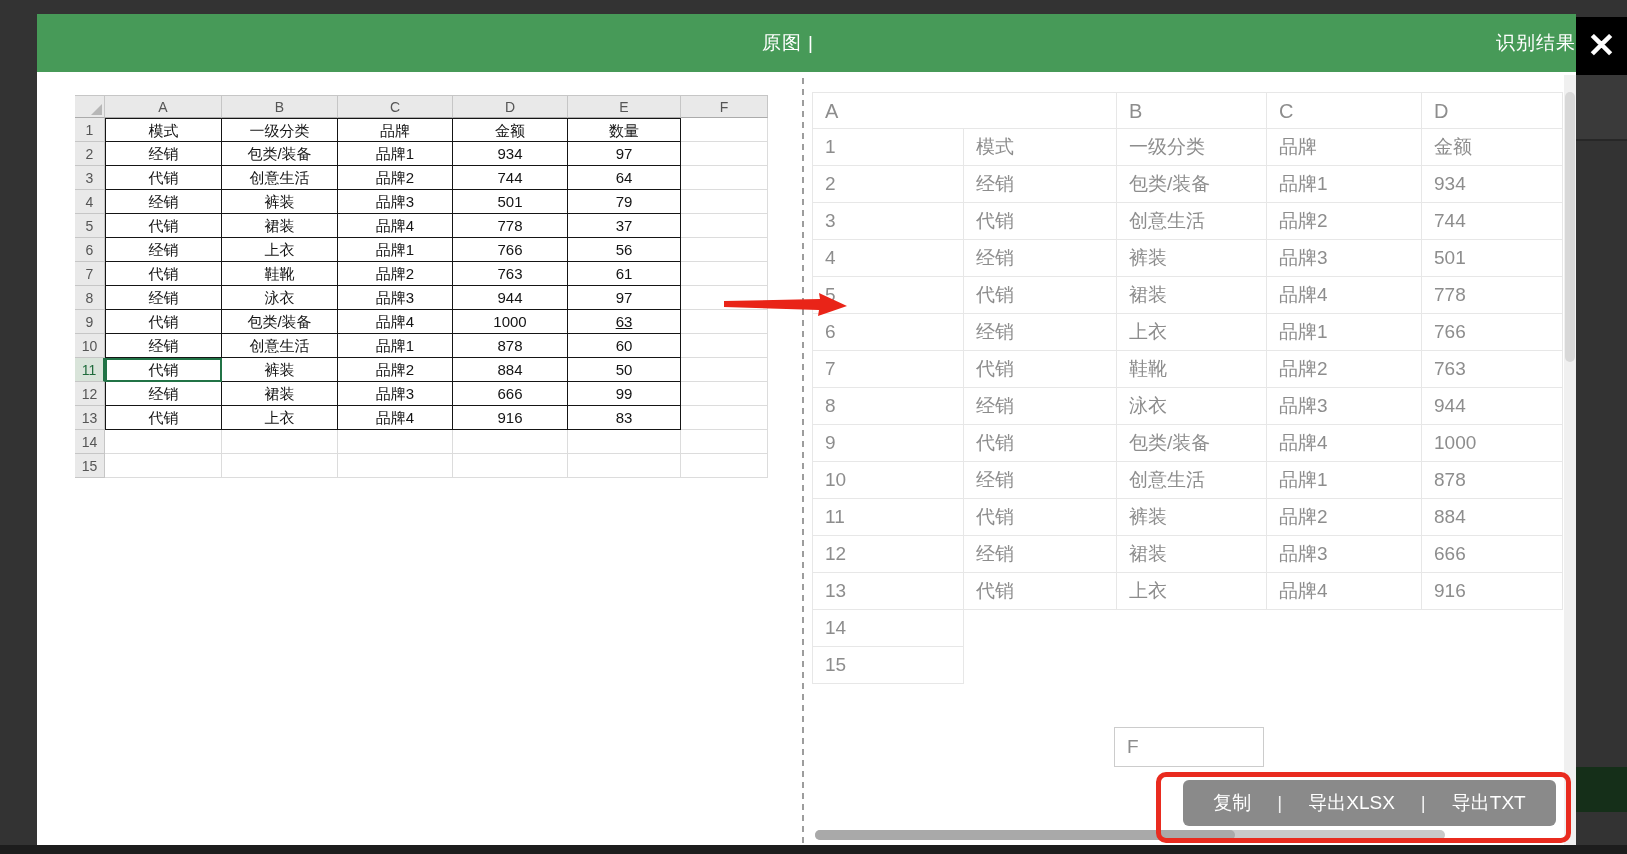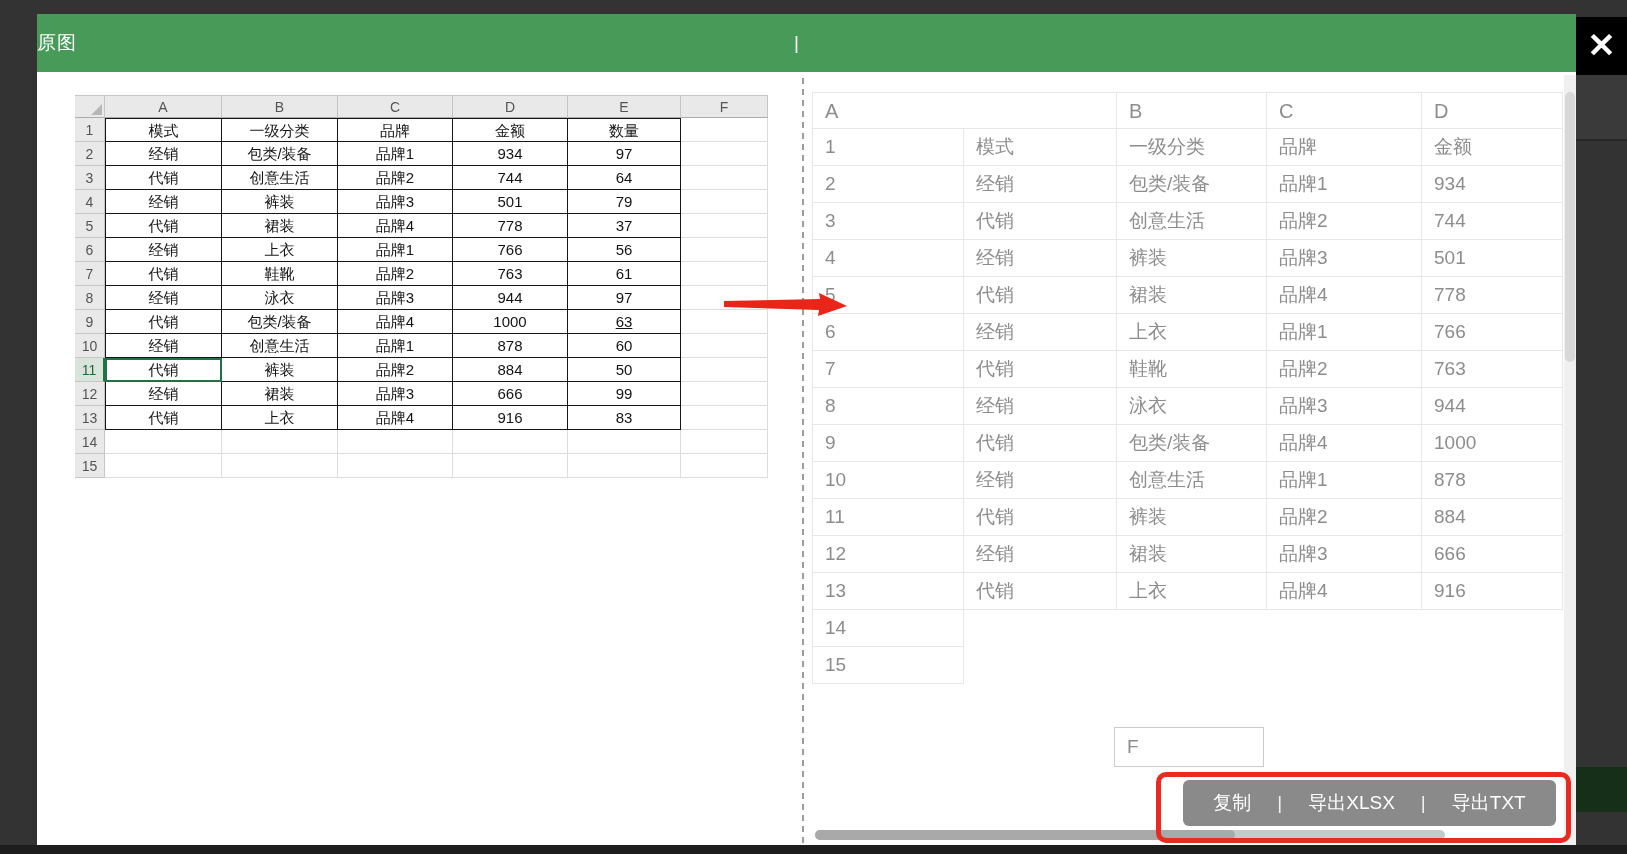--- a/index.html
+++ b/index.html
@@ -14,21 +14,21 @@
   .nav-item.sm{font-size:17px;color:#6e6e6e;}
   .nav-hl-bg{position:absolute;left:0;top:533px;width:37px;height:40px;background:#163a1c;}
   .nav-item.hl{color:#8fae93;}
   .deco-band{position:absolute;left:1576px;top:75px;width:51px;height:64px;background:#3a3a3a;border-bottom:2px solid #272727;z-index:1;}
   .deco-green{position:absolute;left:1576px;top:767px;width:51px;height:45px;background:#152f19;z-index:1;}
   .bottom-strip{position:absolute;left:0;top:845px;width:1627px;height:9px;background:#1d1d1d;z-index:1;}
 
   
   .modal{position:absolute;left:37px;top:14px;width:1539px;height:831px;background:#ffffff;z-index:2;}
   .modal-header{position:absolute;left:0;top:0;width:1539px;height:58px;background:#479a58;}
-  .mh-title{position:absolute;top:0;height:58px;line-height:58px;text-align:left;color:#fff;font-size:19px;letter-spacing:1px;}
+  .mh-title{position:absolute;top:0;height:58px;line-height:58px;text-align:right;color:#fff;font-size:19px;letter-spacing:1px;}
   .mh-left{left:0;width:765px;}
   .mh-div{left:757px;width:20px;}
   .mh-right{left:767px;width:772px;}
   .close-btn{position:absolute;left:1576px;top:17px;width:51px;height:58px;background:#000;color:#fff;
              font-size:34px;font-weight:bold;text-align:center;line-height:56px;z-index:4;cursor:pointer;}
 
   
   .vdash{position:absolute;left:765px;top:64px;width:2px;height:767px;
          background:repeating-linear-gradient(to bottom,#9d9d9d 0 6px,transparent 6px 11px);}
 
@@ -81,20 +81,21 @@
 <div id="stage">
 
   <div class="deco-band"></div>
   <div class="deco-green"></div>
   <div class="bottom-strip"></div>
 
   <div class="modal">
     <div class="modal-header">
       <div class="mh-title mh-left">原图</div>
       <div class="mh-title mh-div">|</div>
+      <div class="mh-title mh-right">识别结果</div>
     </div>
 
     <div class="vdash"></div>
 
     <div class="sheet" id="sheet">
         <div class="srow shead">
           <div class="sc sh" style="width: 30px;">
             <div class="tri"></div>
           </div>
           <div class="sc sh" style="width: 117px;">A</div>

